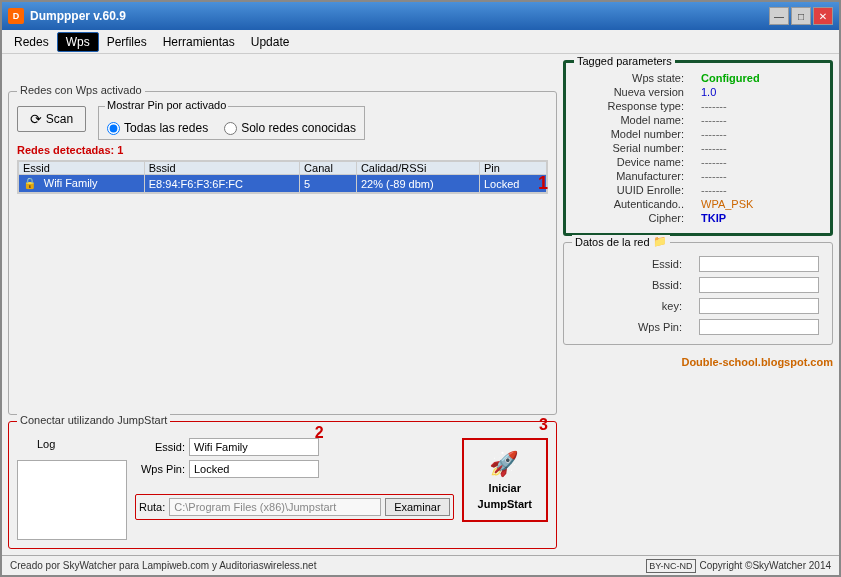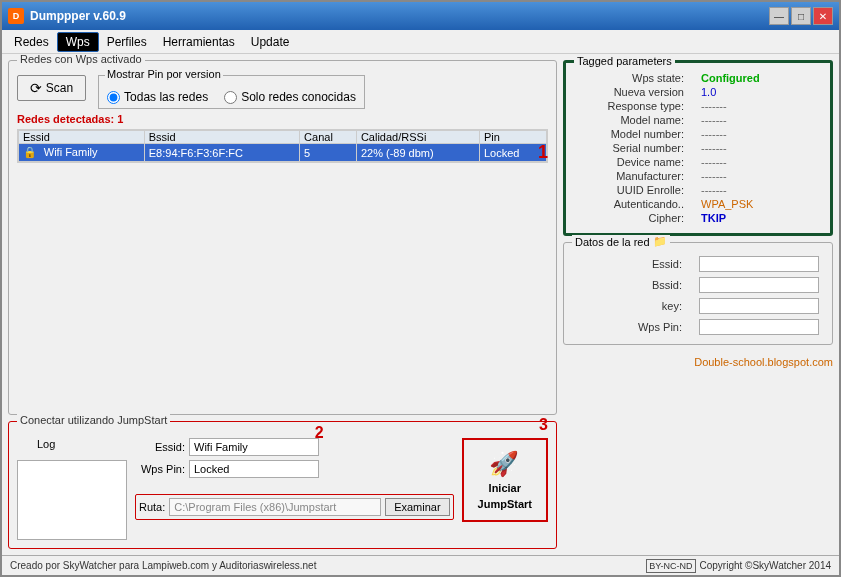--- a/index.html
+++ b/index.html
@@ -351,21 +351,21 @@
       align-items: center;
       gap: 4px;
     }
     .cc-icon {
       font-size: 9px;
       border: 1px solid #666;
       padding: 1px 2px;
     }
     .website-link {
       color: #cc6600;
-      font-weight: normal;
+      font-weight: bold;
       font-size: 11px;
     }
     .table-wrapper {
       max-height: 160px;
       overflow-y: auto;
       border: 1px solid #ccc;
     }
   </style>
 </head>
 <body>
@@ -389,29 +389,29 @@
     <div class="menu-item active">Wps</div>
     <div class="menu-item">Perfiles</div>
     <div class="menu-item">Herramientas</div>
     <div class="menu-item">Update</div>
   </div>
 
   <div class="main-content">
 
     <div class="left-panel">
 
-      <div class="group-box" style="flex:1;">
+      <div class="group-box" style="flex:1;margin-top:31px;">
         <span class="group-label">Redes con Wps activado</span>
         <div style="display:flex; align-items:flex-start; gap:12px; margin-top:6px;">
           <button class="scan-btn">
             <span class="scan-icon">⟳</span>
             <span>Scan</span>
           </button>
           <div class="radio-group" style="padding-top:10px;">
-            <span class="radio-group-label">Mostrar Pin por version</span>
+            <span class="radio-group-label">Mostrar Pin por activado</span>
             <div class="radio-row">
               <label class="radio-item">
                 <input type="radio" name="redes" checked="" style="">
                 <span>Todas las redes</span>
               </label>
               <label class="radio-item">
                 <input type="radio" name="redes" style="">
                 <span>Solo redes conocidas</span>
               </label>
             </div>

